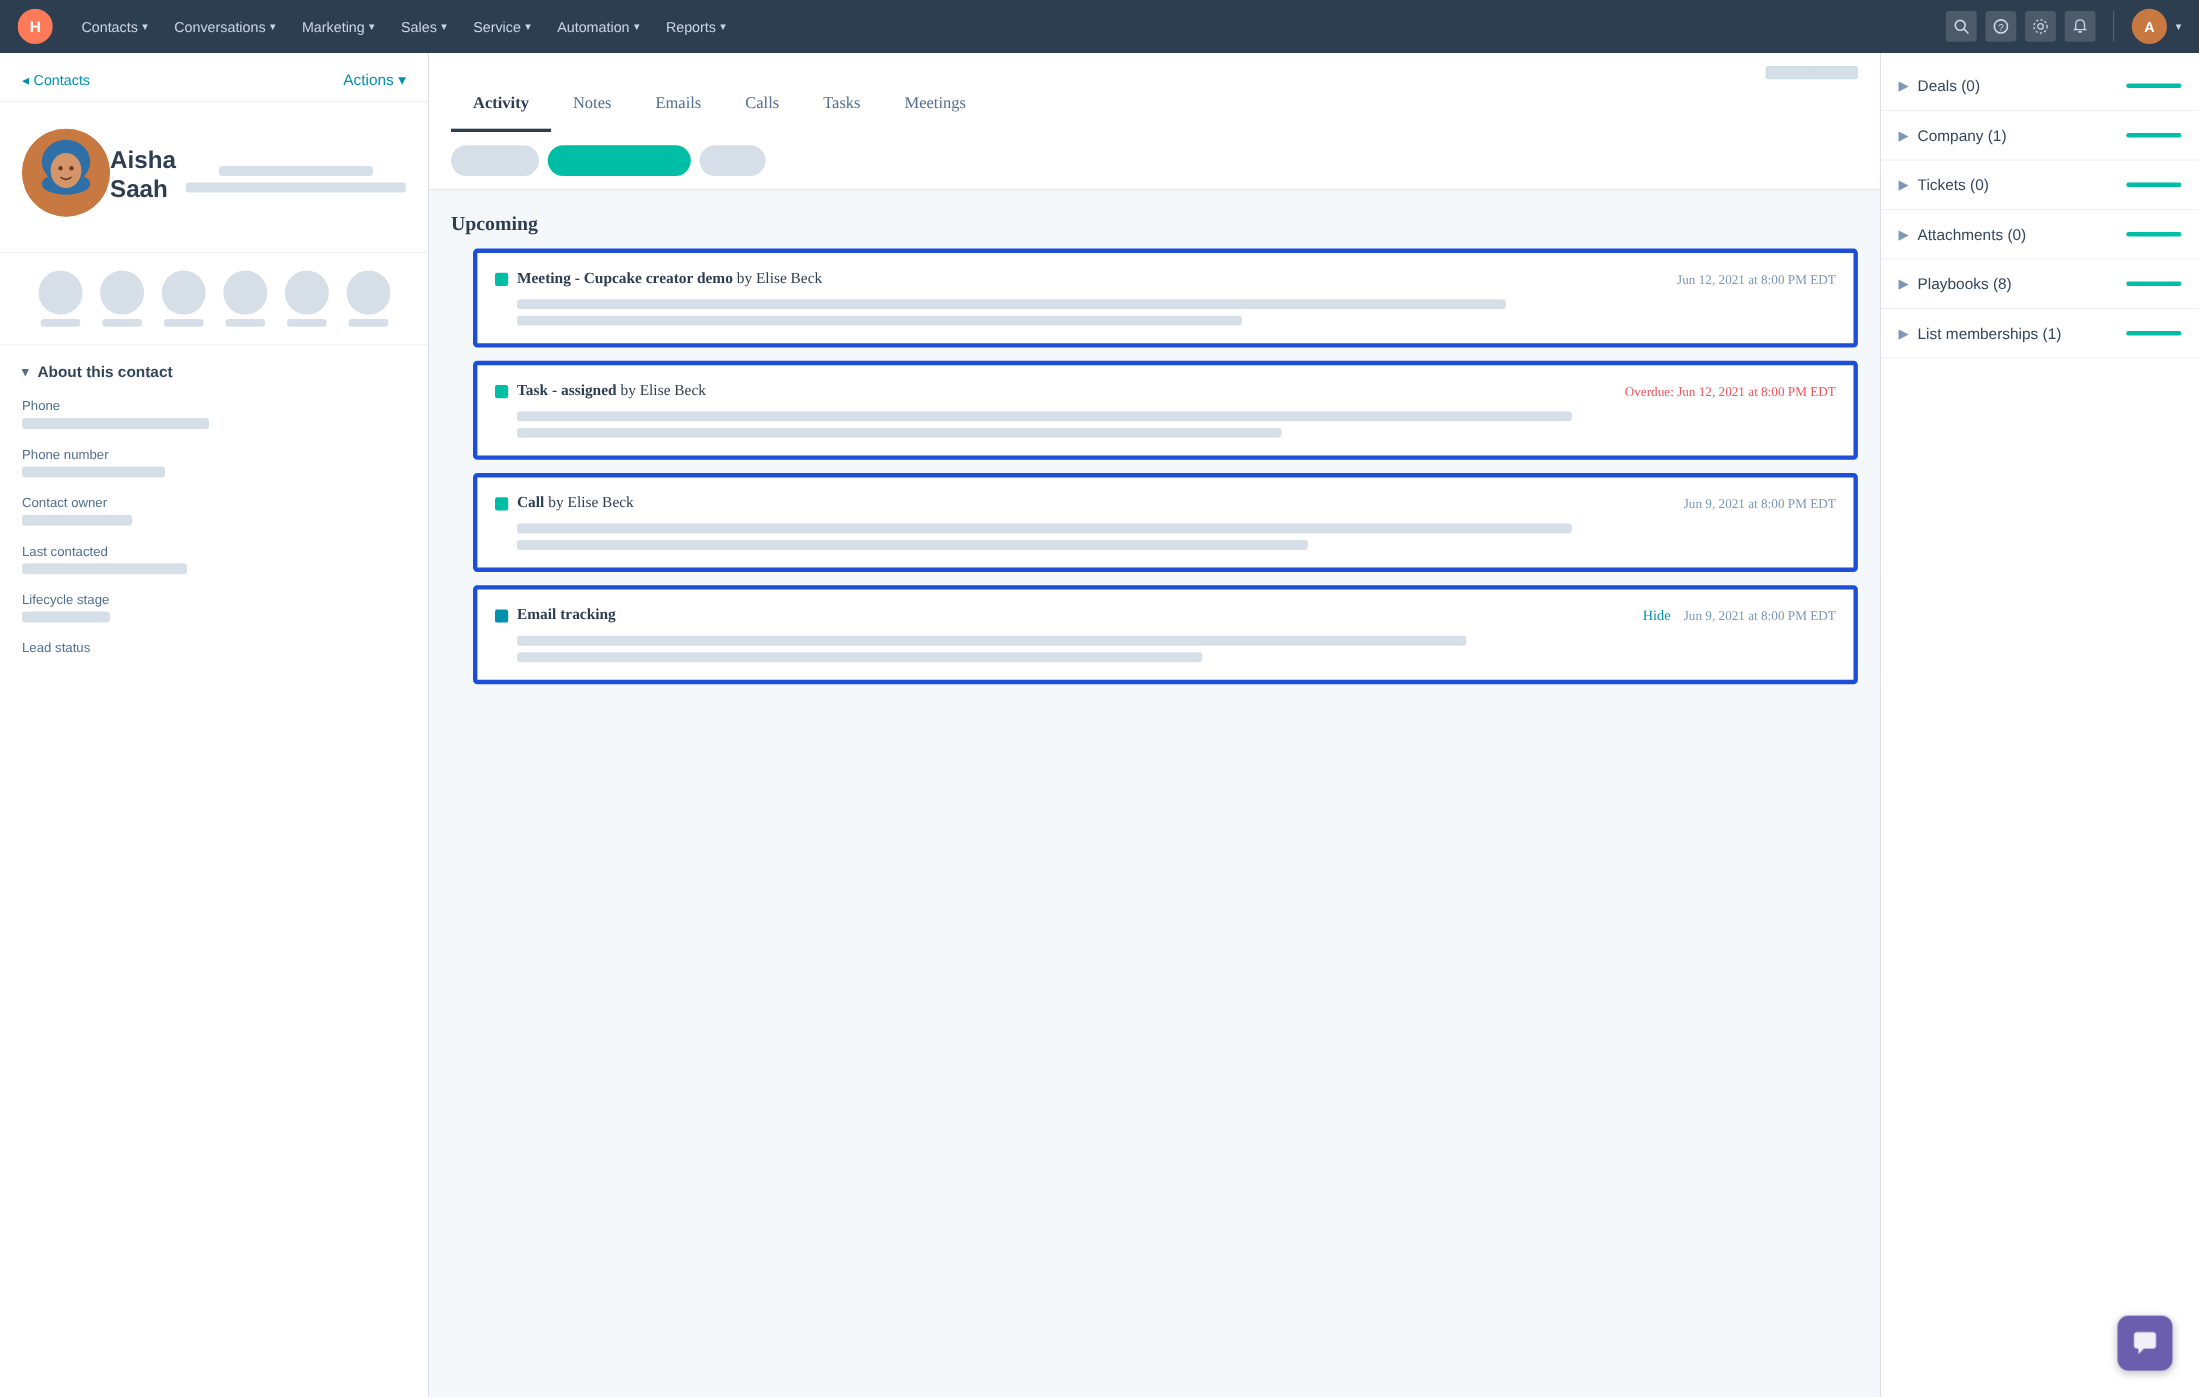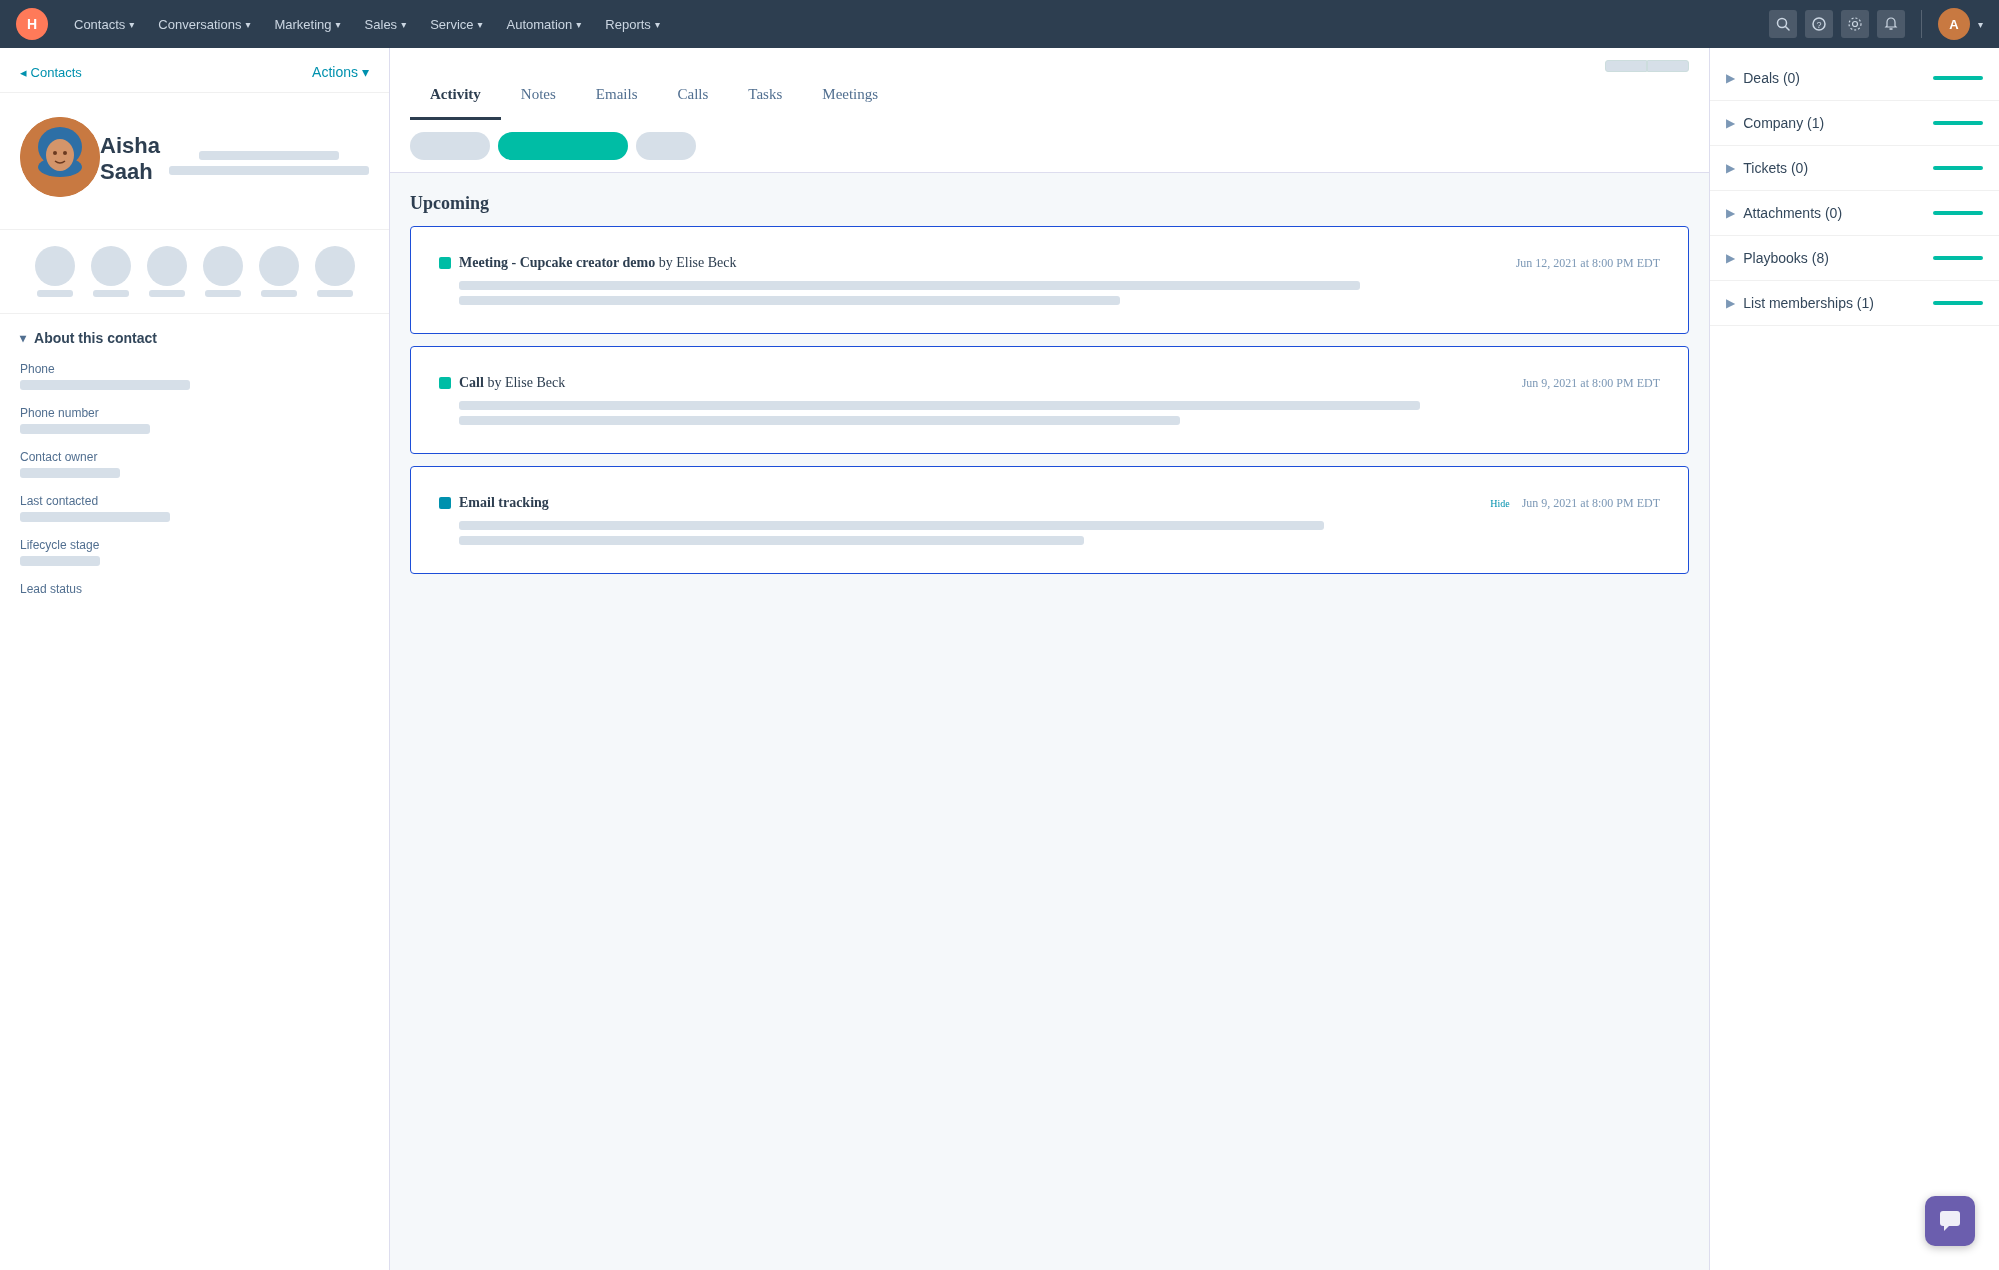--- a/index.html
+++ b/index.html
@@ -275,24 +275,25 @@
 
     .section-label {
       font-size: 18px;
       font-weight: 600;
       color: #2d3e50;
       margin-bottom: 12px;
     }
 
     .activity-card {
       background: white;
-      border: 1px solid #1d4ed8;
+      border: 4px solid #1d4ed8;
       border-radius: 4px;
-      padding: 28px;
+      padding: 16px;
       margin-bottom: 12px;
+      margin-left: 20px;
     }
 
     .card-header {
       display: flex;
       align-items: center;
       justify-content: space-between;
       margin-bottom: 10px;
     }
     .card-header-left {
       display: flex;
@@ -586,20 +587,35 @@
             </span>
           </div>
           <div class="card-timestamp">Jun 12, 2021 at 8:00 PM EDT</div>
         </div>
         <div class="card-skeleton-lines">
           <div class="skeleton-line" style="width:75%;height:9px;"></div>
           <div class="skeleton-line" style="width:55%;height:9px;"></div>
         </div>
       </div>
 
+      <div class="activity-card">
+        <div class="card-header">
+          <div class="card-header-left">
+            <div class="card-dot teal"></div>
+            <span>
+              <strong>Task - assigned</strong> by Elise Beck
+            </span>
+          </div>
+          <div class="card-timestamp overdue">Overdue: Jun 12, 2021 at 8:00 PM EDT</div>
+        </div>
+        <div class="card-skeleton-lines">
+          <div class="skeleton-line" style="width:80%;height:9px;"></div>
+          <div class="skeleton-line" style="width:58%;height:9px;"></div>
+        </div>
+      </div>
 
 
       <div class="activity-card">
         <div class="card-header">
           <div class="card-header-left">
             <div class="card-dot teal"></div>
             <span>
               <strong>Call</strong> by Elise Beck
             </span>
           </div>
@@ -613,21 +629,21 @@
 
       <div class="activity-card">
         <div class="card-header">
           <div class="card-header-left">
             <div class="card-dot blue"></div>
             <span>
               <strong>Email tracking</strong>
             </span>
           </div>
           <div style="display:flex;align-items:center;gap:12px;">
-            <span style="color:#0091ae;font-size:10px;cursor:pointer;">Hide</span>
+            <span style="color:#0091ae;font-size:13px;cursor:pointer;">Hide</span>
             <div class="card-timestamp">Jun 9, 2021 at 8:00 PM EDT</div>
           </div>
         </div>
         <div class="card-skeleton-lines">
           <div class="skeleton-line" style="width:72%;height:9px;"></div>
           <div class="skeleton-line" style="width:52%;height:9px;"></div>
         </div>
       </div>
 
     </div>

